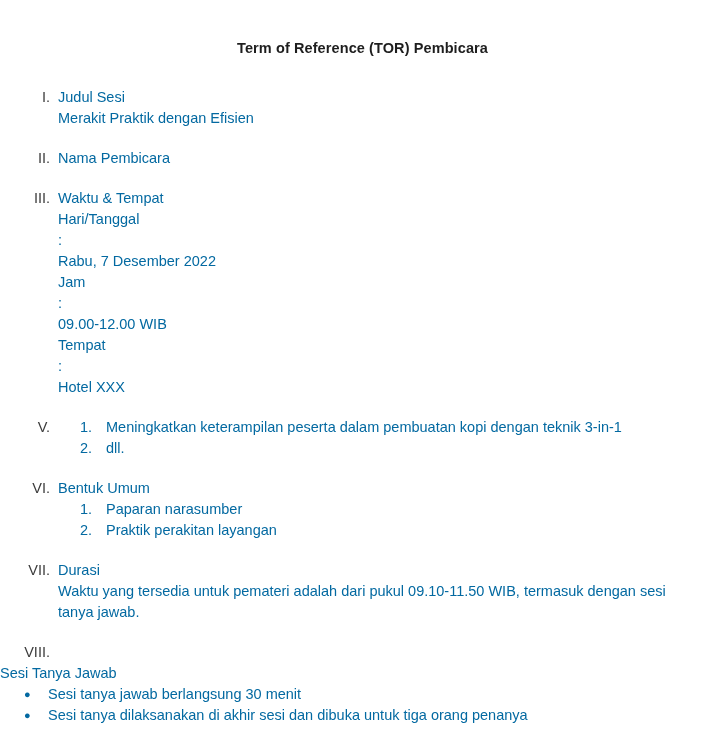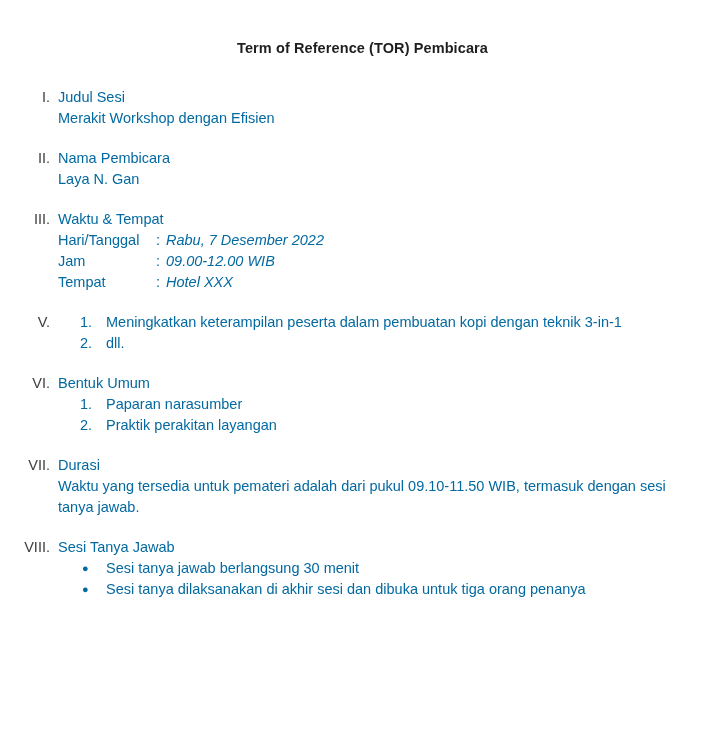--- a/index.html
+++ b/index.html
@@ -40,20 +40,21 @@
   .sections {
     margin-top: 28px;
   }
   .section {
     display: flex;
     align-items: flex-start;
     margin-bottom: 19px;
   }
   .section.extra-gap-before {
     margin-top: 12px;
+    flex-direction: column;
   }
   .numeral {
     width: 58px;
     min-width: 58px;
     text-align: right;
     padding-right: 8px;
     box-sizing: border-box;
     font-size: 14.5px;
     line-height: 21px;
     color: #3c3c3c;
@@ -69,32 +70,32 @@
     display: block;
   }
   .para {
     display: block;
   }
 
   
   .kv-row {
     display: flex;
     align-items: flex-start;
+    flex-direction: column;
   }
   .kv-key {
     width: 98px;
     min-width: 98px;
   }
   .kv-sep {
     width: 10px;
     min-width: 10px;
   }
   .kv-val {
     flex: 1;
-    font-style: italic;
   }
 
   
   .sublist {
     margin: 0;
     padding: 0;
     list-style: none;
   }
   .sublist .sub-item {
     display: flex;
@@ -125,29 +126,28 @@
   <div class="doc-title">
     <span class="tline">Term of Reference (TOR) Pembicara</span>
   </div>
 
   <div class="sections">
 
     <div class="section">
       <div class="numeral">I.</div>
       <div class="body">
         <span class="heading">Judul Sesi</span>
-        <span class="para">Merakit Workshop dengan Efisien</span>
+        <span class="para">Merakit Praktik dengan Efisien</span>
       </div>
     </div>
 
     <div class="section">
       <div class="numeral">II.</div>
       <div class="body">
         <span class="heading">Nama Pembicara</span>
-        <span class="para">Laya N. Gan</span>
       </div>
     </div>
 
     <div class="section">
       <div class="numeral">III.</div>
       <div class="body">
         <span class="heading">Waktu &amp; Tempat</span>
         <div class="kv-row">
           <span class="kv-key">Hari/Tanggal</span>
           <span class="kv-sep">:</span>

